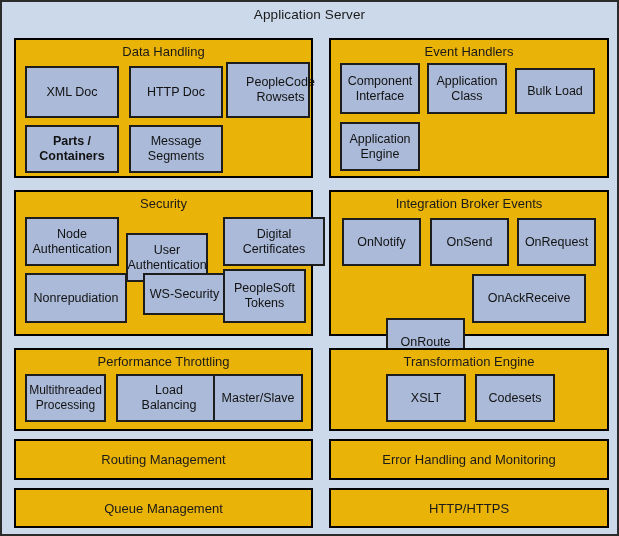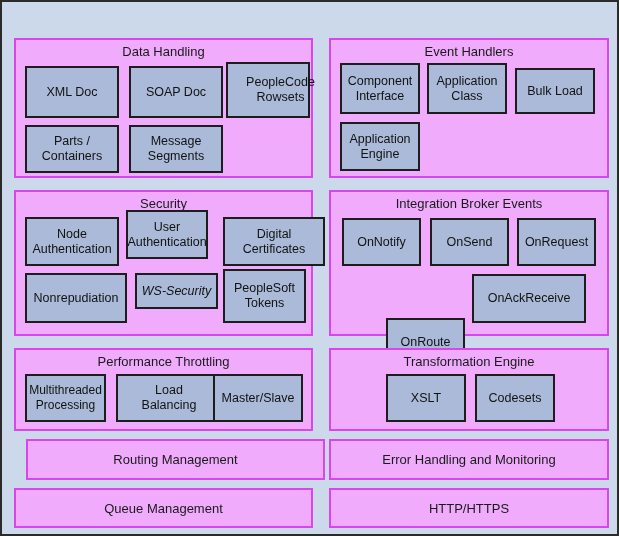--- a/index.html
+++ b/index.html
@@ -18,22 +18,22 @@
     position:absolute;left:0;top:5px;width:100%;
     text-align:center;
     font-size:13.5px;color:#1a1a1a;
     letter-spacing:.1px;
   }
 
   
   .panel{
     position:absolute;
     box-sizing:border-box;
-    background:#f0abfc;
-    border:2px solid #d946ef;
+    background:#eab308;
+    border:2px solid #000000;
   }
   .panel-title{
     position:absolute;left:0;top:4px;width:100%;
     text-align:center;
     font-size:13px;color:#1a1a1a;
     white-space:nowrap;
   }
   
   .panel.bar{
     display:flex;align-items:center;justify-content:center;
@@ -55,54 +55,55 @@
     color:#121212;
     padding:0 2px;
     white-space:pre-line;
   }
 </style>
 </head>
 <body>
 
 <div id="app-server">
 
+  <div id="server-title">Application Server</div>
 
   <div class="panel" style="left:12px;top:36px;width:299px;height:140px;">
     <div class="panel-title">Data Handling</div>
     <div class="node" style="left:9px;top:26px;width:94px;height:52px;">XML Doc</div>
-    <div class="node" style="left:113px;top:26px;width:94px;height:52px;">SOAP Doc</div>
+    <div class="node" style="left:113px;top:26px;width:94px;height:52px;">HTTP Doc</div>
     <div class="node" style="left:210px;top:22px;width:84px;height:56px;padding-left:27px;">PeopleCode
 Rowsets</div>
-    <div class="node" style="left:9px;top:85px;width:94px;height:48px;">Parts /
+    <div class="node" style="left:9px;top:85px;width:94px;height:48px;font-weight:bold;">Parts /
 Containers</div>
     <div class="node" style="left:113px;top:85px;width:94px;height:48px;">Message
 Segments</div>
   </div>
 
   <div class="panel" style="left:327px;top:36px;width:280px;height:140px;">
     <div class="panel-title">Event Handlers</div>
     <div class="node" style="left:9px;top:23px;width:80px;height:51px;">Component
 Interface</div>
     <div class="node" style="left:96px;top:23px;width:80px;height:51px;">Application
 Class</div>
     <div class="node" style="left:184px;top:28px;width:80px;height:46px;">Bulk Load</div>
     <div class="node" style="left:9px;top:82px;width:80px;height:49px;">Application
 Engine</div>
   </div>
 
   <div class="panel" style="left:12px;top:188px;width:299px;height:146px;">
     <div class="panel-title">Security</div>
     <div class="node" style="left:9px;top:25px;width:94px;height:49px;">Node
 Authentication</div>
-    <div class="node" style="left:110px;top:18px;width:82px;height:49px;text-align:center;">User
+    <div class="node" style="left:110px;top:41px;width:82px;height:49px;text-align:center;">User
 Authentication</div>
     <div class="node" style="left:207px;top:25px;width:102px;height:49px;">Digital
 Certificates</div>
     <div class="node" style="left:9px;top:81px;width:102px;height:50px;">Nonrepudiation</div>
-    <div class="node" style="left:119px;top:81px;width:83px;height:36px;font-style:italic;">WS-Security</div>
+    <div class="node" style="left:127px;top:81px;width:83px;height:42px;">WS-Security</div>
     <div class="node" style="left:207px;top:77px;width:83px;height:54px;">PeopleSoft
 Tokens</div>
   </div>
 
   <div class="panel" style="left:327px;top:188px;width:280px;height:146px;">
     <div class="panel-title">Integration Broker Events</div>
     <div class="node" style="left:11px;top:26px;width:79px;height:48px;">OnNotify</div>
     <div class="node" style="left:186px;top:26px;width:79px;height:48px;">OnRequest</div>
     <div class="node" style="left:99px;top:26px;width:79px;height:48px;">OnSend</div>
     <div class="node" style="left:55px;top:82px;width:79px;height:49px;margin-top:44px;">OnRoute</div>
@@ -117,21 +118,21 @@
 Balancing</div>
     <div class="node" style="left:197px;top:24px;width:90px;height:48px;">Master/Slave</div>
   </div>
 
   <div class="panel" style="left:327px;top:346px;width:280px;height:83px;">
     <div class="panel-title">Transformation Engine</div>
     <div class="node" style="left:55px;top:24px;width:80px;height:48px;text-align:right;">XSLT</div>
     <div class="node" style="left:144px;top:24px;width:80px;height:48px;">Codesets</div>
   </div>
 
-  <div class="panel bar" style="left:12px;top:437px;width:299px;height:41px;margin-left:12px;">
+  <div class="panel bar" style="left:12px;top:437px;width:299px;height:41px;">
     <div class="panel-title">Routing Management</div>
   </div>
 
   <div class="panel bar" style="left:327px;top:437px;width:280px;height:41px;">
     <div class="panel-title">Error Handling and Monitoring</div>
   </div>
 
   <div class="panel bar" style="left:12px;top:486px;width:299px;height:40px;">
     <div class="panel-title">Queue Management</div>
   </div>

